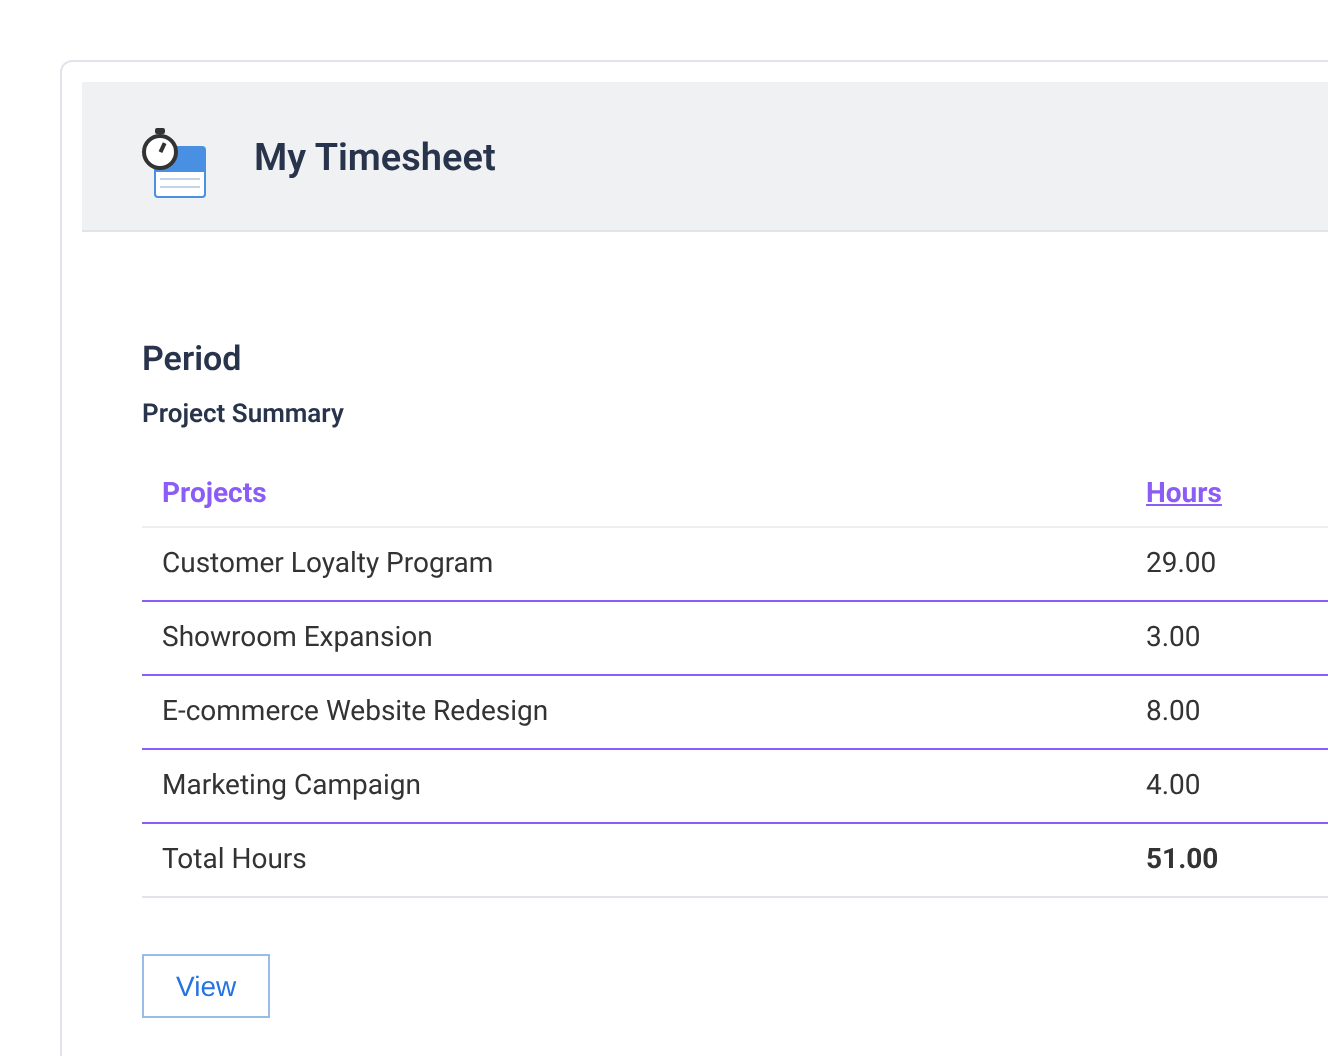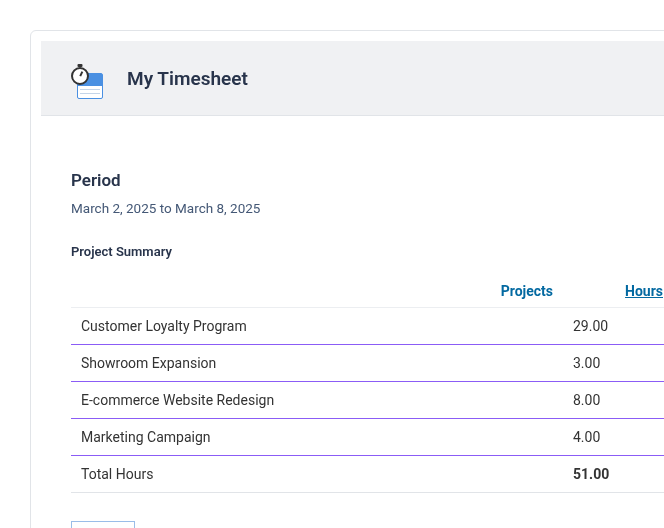--- a/index.html
+++ b/index.html
@@ -113,23 +113,23 @@
     font-weight: 600;
     color: #28344b;
     margin-bottom: 16px;
   }
   table.summary {
     width: 100%;
     border-collapse: collapse;
     font-size: 14px;
   }
   table.summary th {
-    text-align: right;
+    text-align: left;
     font-weight: 700;
-    color: #0369a1;
+    color: #8b5cf6;
     padding: 8px 10px;
     border-bottom: 1px solid #eceef1;
   }
   table.summary th.hours-col {
     width: 110px;
     text-decoration: underline;
   }
   table.summary td {
     padding: 10px 10px;
     color: #333;
@@ -158,21 +158,20 @@
 <div class="card">
   <div class="card-header">
     <div class="header-icon-wrap">
       <div class="calendar-bg"></div>
       <div class="stopwatch"></div>
     </div>
     <div class="card-title">My Timesheet</div>
   </div>
   <div class="card-body">
     <div class="section-heading">Period</div>
-    <div class="period-text">March 2, 2025 to March 8, 2025</div>
 
     <div class="summary-heading">Project Summary</div>
     <table class="summary">
       <thead>
         <tr>
           <th>Projects</th>
           <th class="hours-col">Hours</th>
         </tr>
       </thead>
       <tbody>

